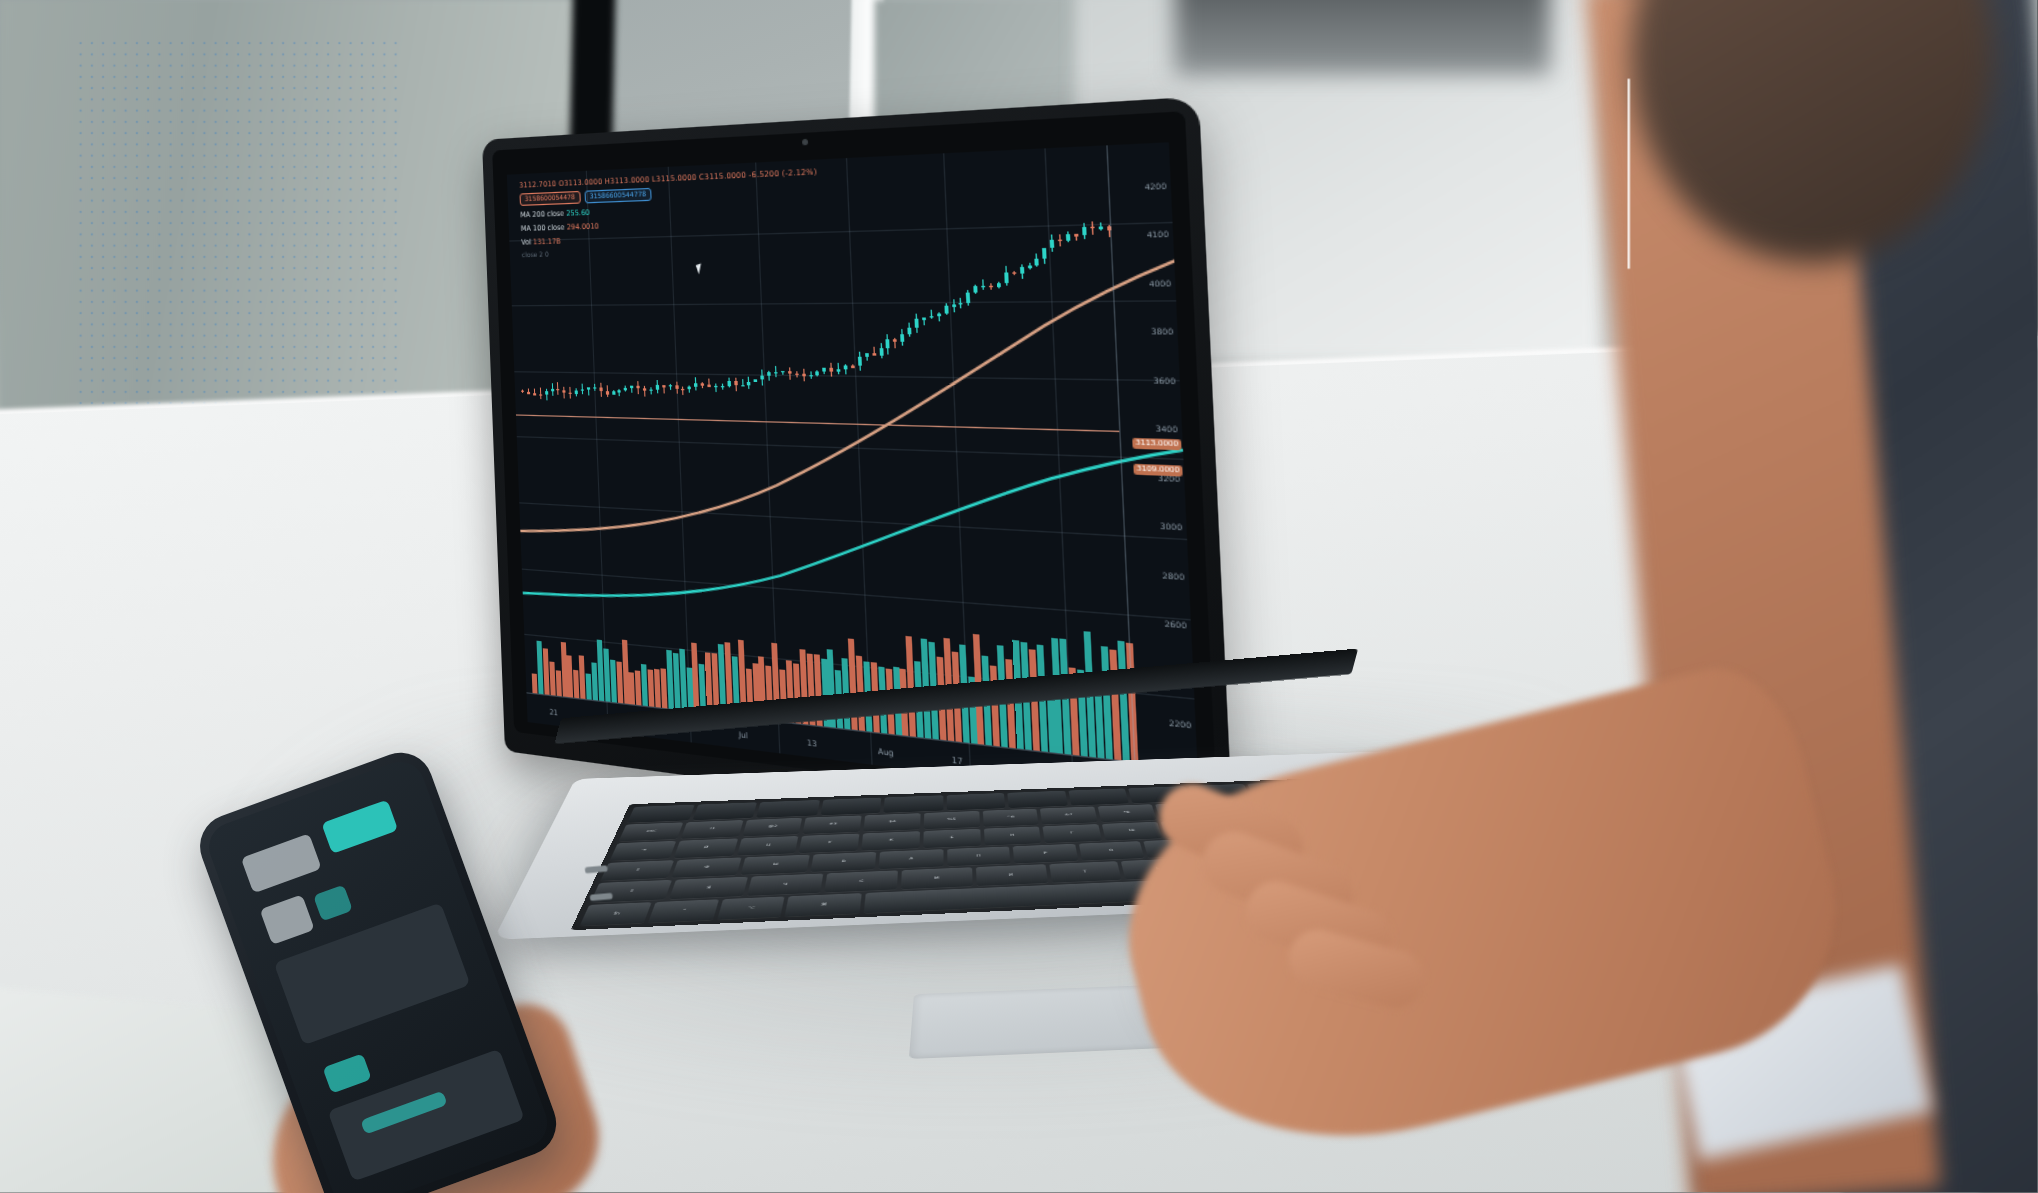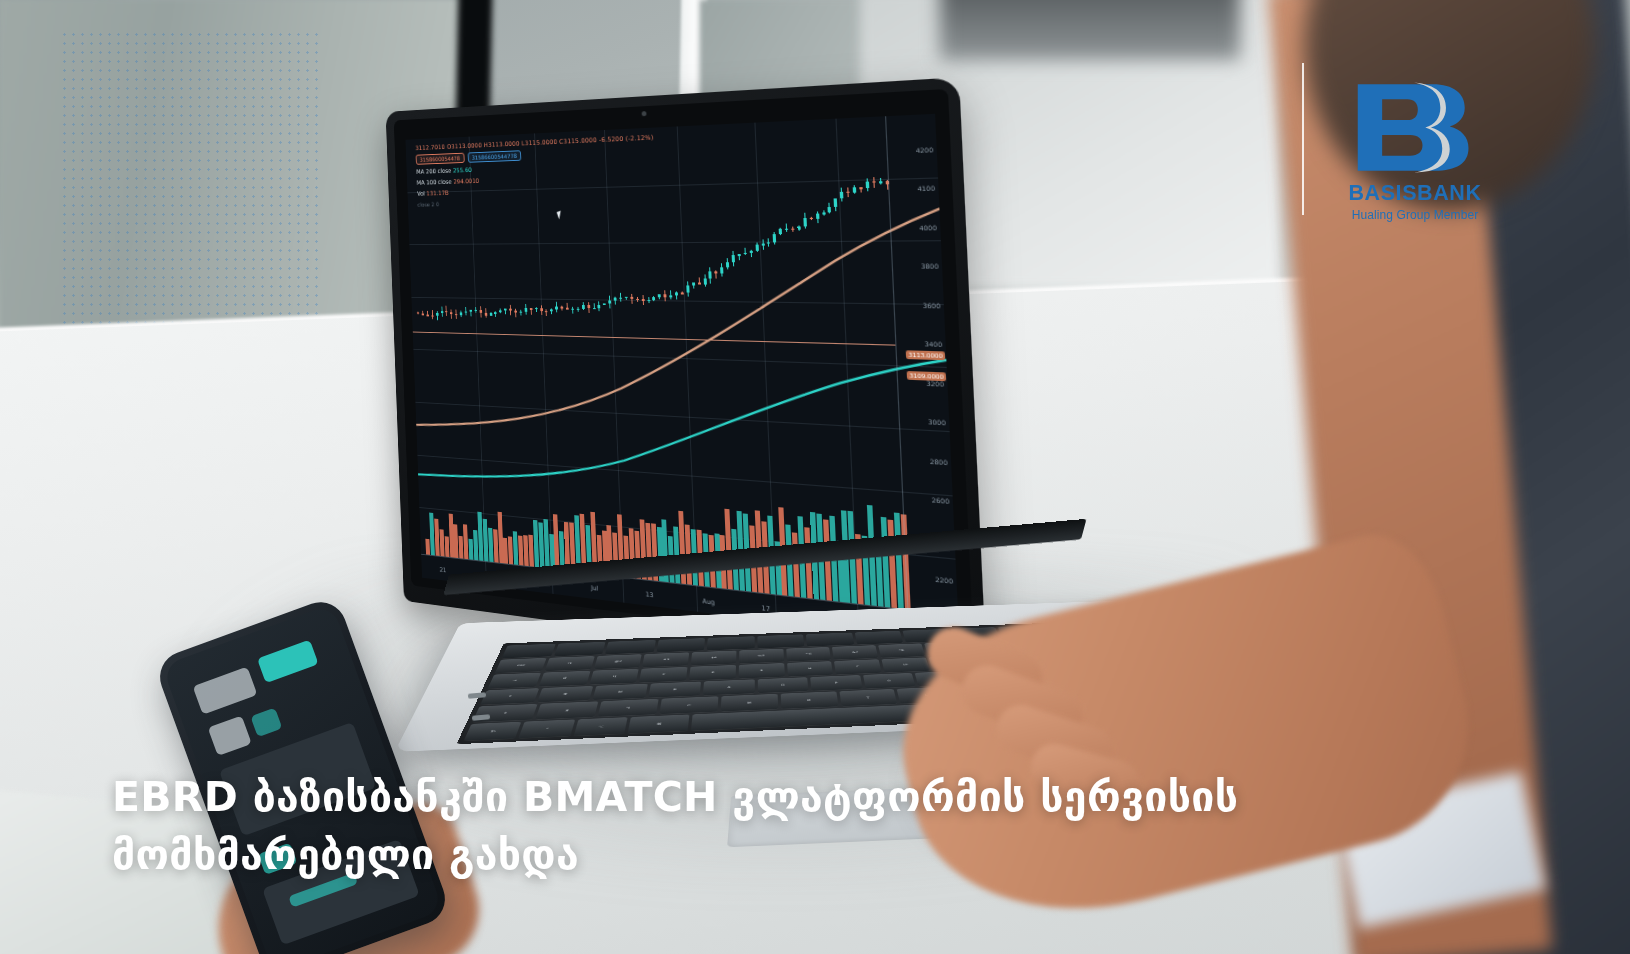--- a/index.html
+++ b/index.html
@@ -1002,34 +1002,16 @@
       <div class="ph-dark" style="left:18px;  top:244px; width:146px;height:60px;"></div>
       <div class="ph-chip" style="left:40px;  top:260px; width:70px; height:12px; opacity:.6"></div>
     </div>
   </div>
 
   <div class="logos">
 
 
     <div class="divider"></div>
 
-    <div class="bb">
-      <div class="bb-mark">
-        <svg viewBox="0 0 130 100" width="122" height="95">
-          <g fill="#1f6fb8">
-            <path d="M4 4 H62 C84 4 96 14 96 29 C96 39 90 46 80 49 C92 52 100 60 100 72 C100 88 87 96 64 96 H4 Z
-                     M30 20 V42 H57 C64 42 68 38 68 31 C68 24 64 20 57 20 Z
-                     M30 58 V80 H60 C68 80 73 76 73 69 C73 62 68 58 60 58 Z" fill="#1f6fb8"></path>
-            <path d="M66 4 H84 C106 4 118 14 118 29 C118 39 112 46 102 49 C114 52 122 60 122 72 C122 88 109 96 86 96 H66
-                     C88 94 96 85 96 72 C96 60 88 52 78 49 C88 46 94 39 94 29 C94 15 84 6 66 4 Z" fill="#1f6fb8"></path>
-            <path d="M64 2 C88 4 98 15 98 29 C98 40 92 47 82 50 C93 53 102 61 102 73 C102 89 88 98 64 98
-                     C86 94 94 85 94 72 C94 60 86 53 76 50 C86 47 92 40 92 29 C92 15 84 6 64 2 Z" fill="#cdd2d4"></path>
-          </g>
-        </svg>
-      </div>
-      <div class="bb-name">BASISBANK</div>
-      <div class="bb-sub">Hualing Group Member</div>
-    </div>
   </div>
 
-  <div class="headline">EBRD ბაზისბანკში BMATCH ვლატფორმის სერვისის მომხმარებელი გახდა</div>
 
 </div>
 
 </body></html>

